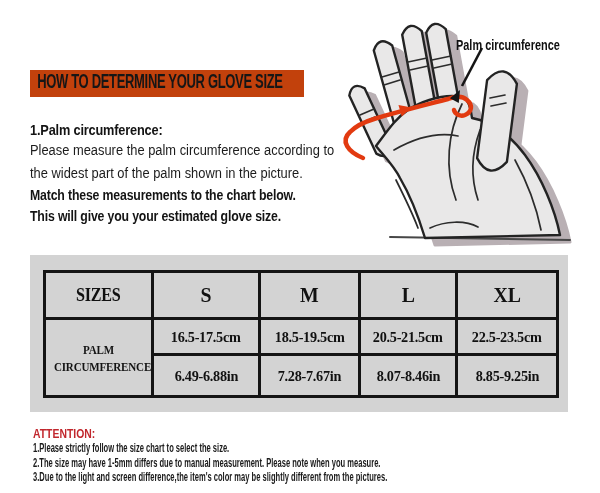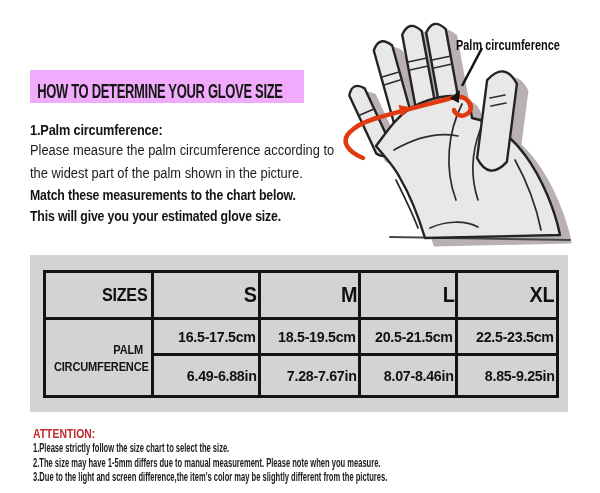--- a/index.html
+++ b/index.html
@@ -5,22 +5,22 @@
   * { margin:0; padding:0; box-sizing:border-box; }
   body { background:#fff; }
   .stage {
     position:relative; width:600px; height:493px; background:#ffffff;
     font-family:"Liberation Sans", sans-serif; color:#141414; overflow:hidden;
   }
   .abs { position:absolute; }
 
   
   .title-bar {
-    left:30px; top:70px; width:274px; height:33px;
-    background:#f0abfc; display:flex; align-items:flex-end;
+    left:30px; top:70px; width:274px; height:27px;
+    background:#c2410c; display:flex; align-items:flex-start;
   }
   .title-bar .t {
     font-size:20px; font-weight:bold; white-space:nowrap; color:#161616;
     letter-spacing:-0.5px; transform:scaleX(0.65); transform-origin:0 50%;
     padding-left:11px;
   }
 
   
   .step-heading {
     left:30px; top:121px; font-size:15px; font-weight:bold; white-space:nowrap;
@@ -52,22 +52,22 @@
     transform:scaleX(0.78); transform-origin:0 0; color:#101010;
   }
 
   
   .panel { left:30px; top:255px; width:538px; height:157px; background:#d3d3d3; }
   table.size-chart {
     position:absolute; left:43px; top:270px; width:513px; height:125px;
     border-collapse:collapse; table-layout:fixed;
   }
   table.size-chart td {
-    border:3px solid #141414; text-align:right; vertical-align:middle;
-    padding:0; background:#d3d3d3;
+    border:3px solid #141414; text-align:center; vertical-align:middle;
+    padding:0; background:#d3d3d3;font-family:Liberation Serif, serif;
   }
   .r1 { height:47px; } .r2 { height:36px;padding-left:14px; } .r3 { height:42px; }
   .c  { display:inline-block; white-space:nowrap; font-weight:bold; color:#111; }
   .h-sizes { font-size:19px; transform:scaleX(0.85); letter-spacing:-0.3px; }
   .h-size  { font-size:22px; transform:scaleX(0.9); }
   .val     { font-size:15px; transform:scaleX(0.95); letter-spacing:-0.3px; }
   .rowlab  { font-size:13px; font-weight:bold; line-height:17px;
              transform:scaleX(0.85); letter-spacing:-0.2px; }
 
   

